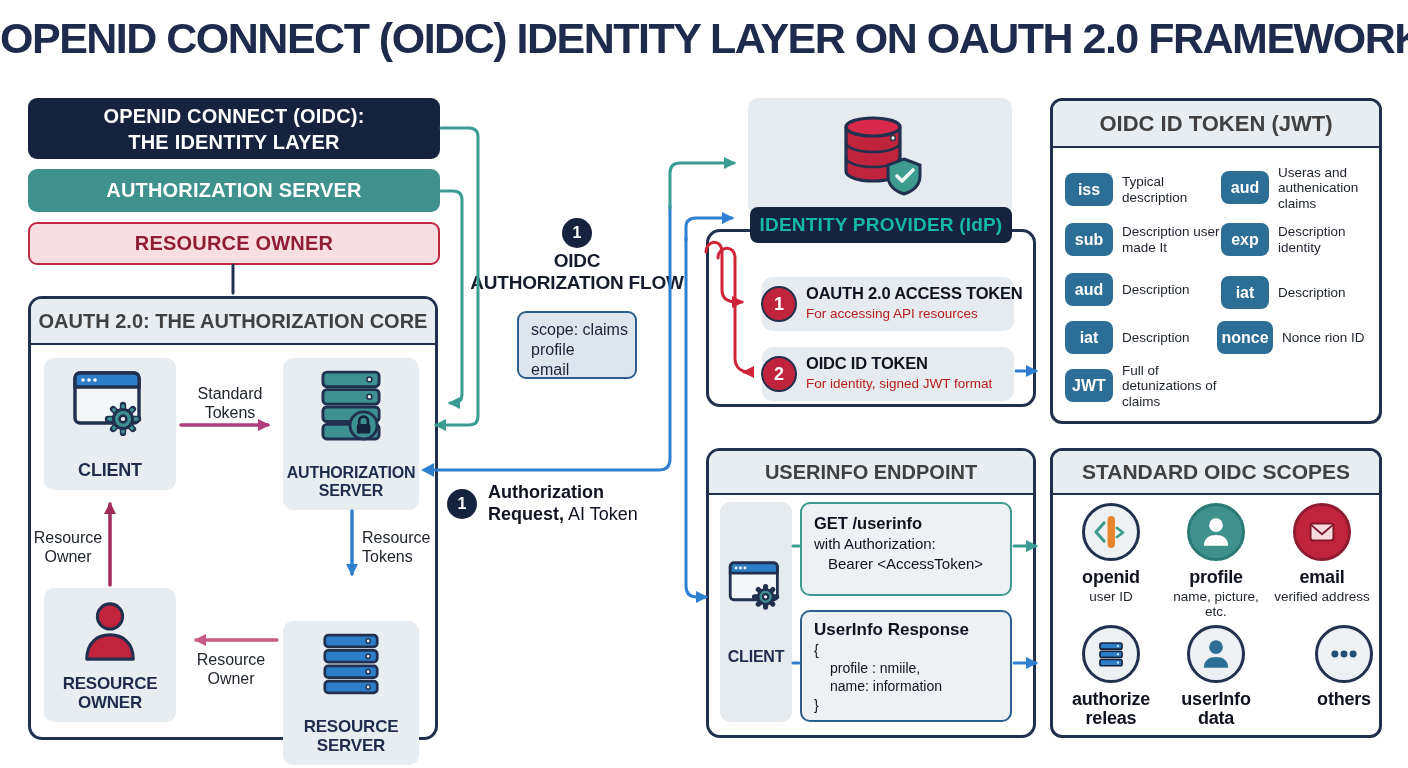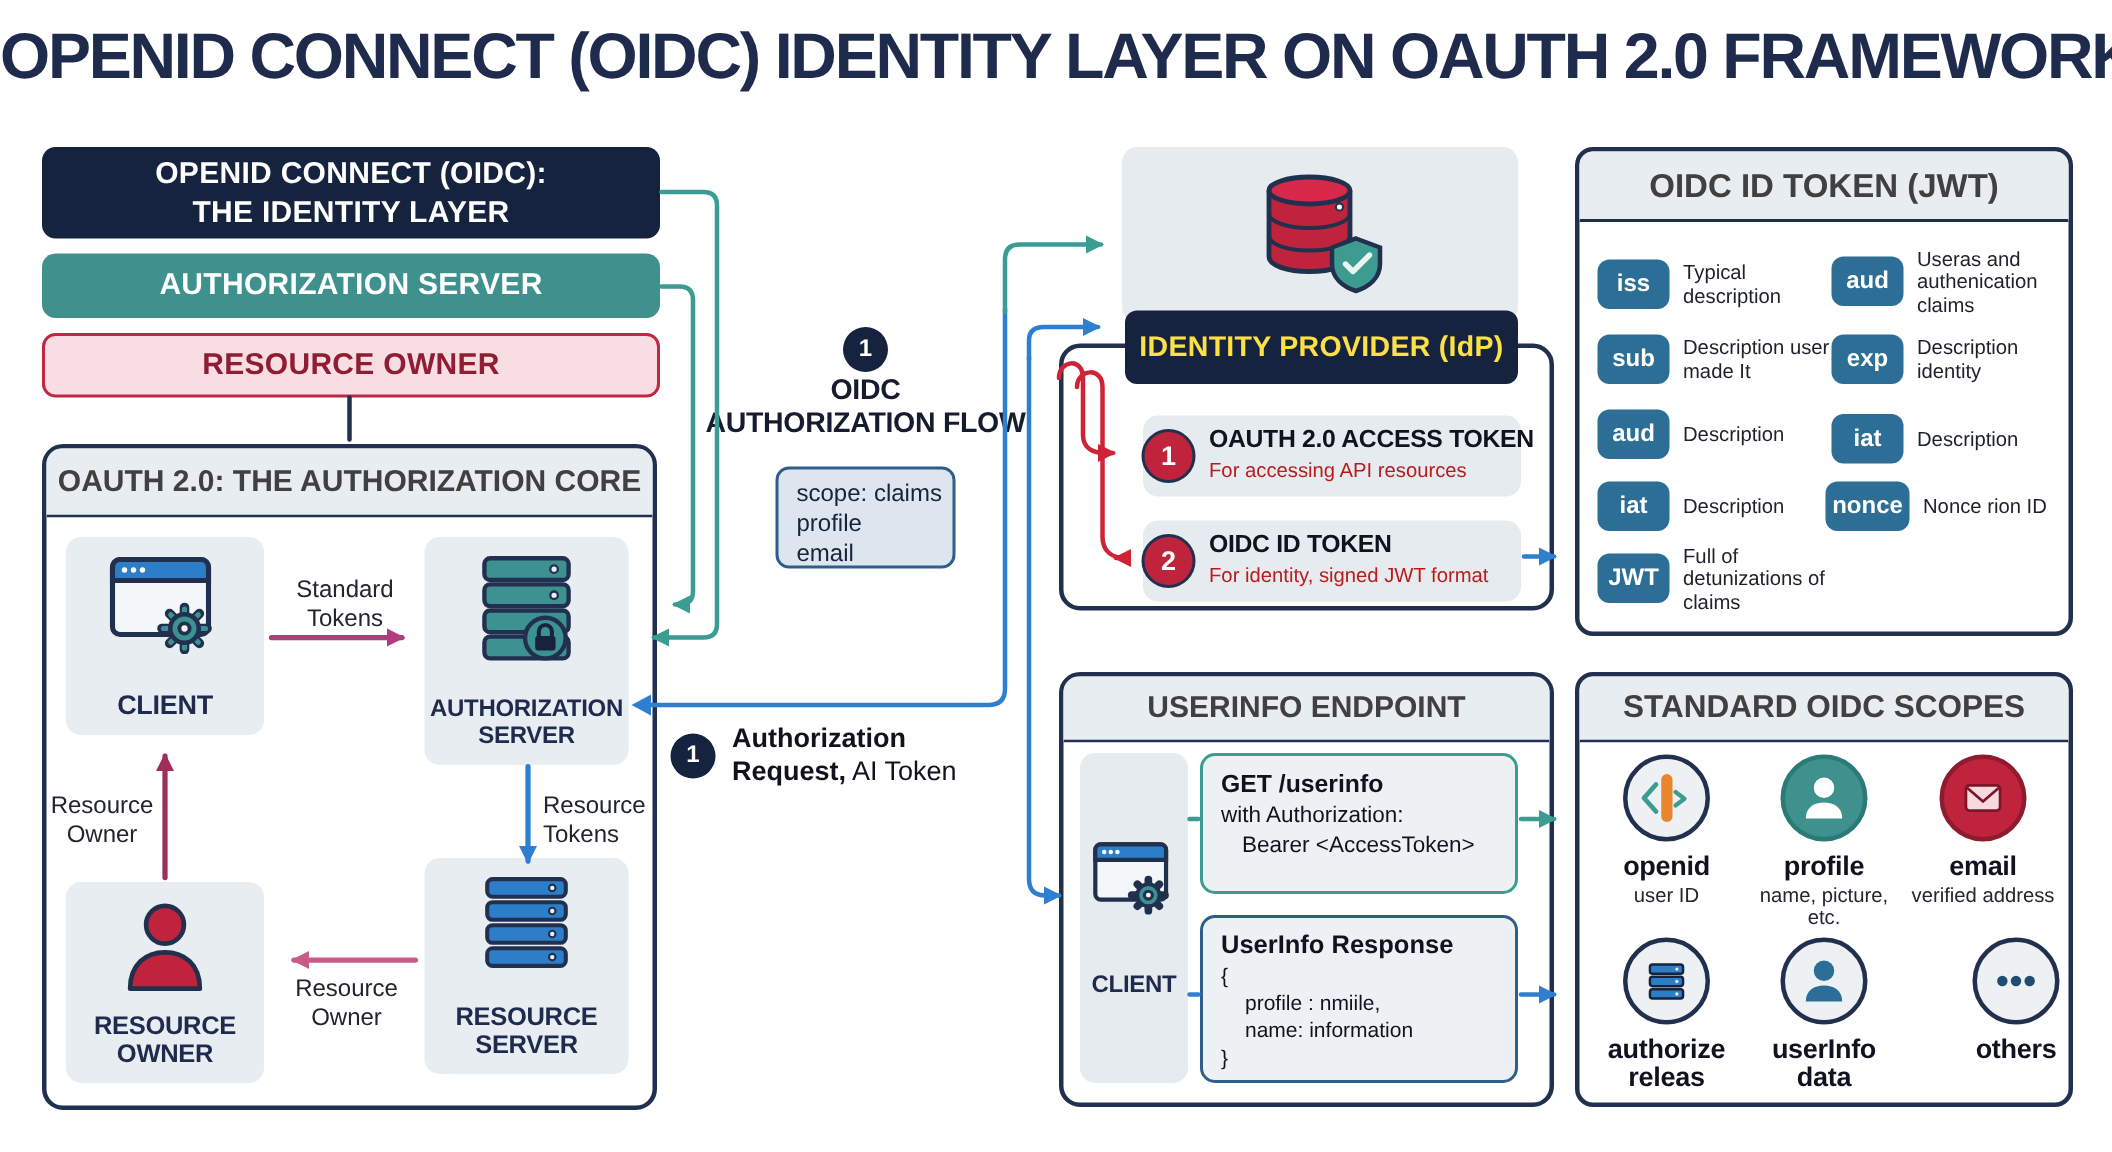--- a/index.html
+++ b/index.html
@@ -29,21 +29,21 @@
   .numcircle{position:absolute;width:30px;height:30px;border-radius:50%;background:#16233f;color:#fff;
              font-weight:700;font-size:16px;display:flex;align-items:center;justify-content:center;}
   #flow-title{left:457px;top:250px;width:240px;text-align:center;font-weight:700;font-size:19px;
               color:#141c2e;line-height:1.15;letter-spacing:-.2px;}
   #scope-box{left:517px;top:311px;width:120px;height:68px;background:#dde6ee;border:2px solid #2e5f8c;
              border-radius:9px;box-sizing:border-box;padding:7px 0 0 12px;font-size:16px;color:#18233a;line-height:1.25;}
   #request-label{left:488px;top:482px;width:210px;font-size:18px;color:#10131f;line-height:1.22;}
   
   #idp-graybox{left:748px;top:98px;width:264px;height:117px;background:#e6ebef;border-radius:10px;
                display:flex;align-items:center;justify-content:center;}
-  #idp-banner{left:750px;top:207px;width:262px;height:49px;background:#16233f;color:#fde047;border-radius:8px;
+  #idp-banner{left:750px;top:207px;width:262px;height:36px;background:#16233f;color:#14b8a6;border-radius:8px;
               font-size:19px;font-weight:700;display:flex;align-items:center;justify-content:center;letter-spacing:.2px;}
   .token-box{position:absolute;width:252px;height:54px;background:#e6ebef;border-radius:10px;}
   .token-circle{position:absolute;left:-1px;top:9px;width:36px;height:36px;border-radius:50%;background:#c0243c;
                 border:2.5px solid #22304f;color:#fff;font-weight:700;font-size:18px;display:flex;
                 align-items:center;justify-content:center;box-sizing:border-box;}
   .token-title{position:absolute;left:44px;top:7px;font-weight:700;font-size:16.5px;color:#10131f;letter-spacing:-.2px;white-space:nowrap;}
   .token-desc{position:absolute;left:44px;top:29px;font-size:13.5px;color:#b91c1c;white-space:nowrap;}
   
   .claim{position:absolute;display:flex;align-items:center;gap:9px;}
   .pill{min-width:48px;height:33px;border-radius:8px;background:#2c6e96;color:#fff;font-weight:700;font-size:16px;
@@ -142,21 +142,21 @@
   <div class="node" style="left:44px;top:588px;width:132px;height:134px;">
     <span>
       <svg width="64" height="62" viewBox="0 0 66 64">
         <circle cx="33" cy="17" r="13" fill="#c0243c" stroke="#22304f" stroke-width="3.2"></circle>
         <path d="M9 61 c0-17 11-25 24-25 s24 8 24 25 z" fill="#c0243c" stroke="#22304f" stroke-width="3.2" stroke-linejoin="round"></path>
       </svg>
     </span>
     <div class="nlabel">RESOURCE OWNER</div>
   </div>
 
-  <div class="node" style="left:283px;top:572px;width:136px;height:144px;">
+  <div class="node" style="left:283px;top:621px;width:136px;height:144px;">
     <span>
       <svg width="56" height="62" viewBox="0 0 62 68">
         <rect x="2" y="2" width="58" height="13" rx="4" fill="#2d7ec9" stroke="#22304f" stroke-width="3"></rect>
         <rect x="2" y="19" width="58" height="13" rx="4" fill="#2d7ec9" stroke="#22304f" stroke-width="3"></rect>
         <rect x="2" y="36" width="58" height="13" rx="4" fill="#2d7ec9" stroke="#22304f" stroke-width="3"></rect>
         <rect x="2" y="53" width="58" height="13" rx="4" fill="#2d7ec9" stroke="#22304f" stroke-width="3"></rect>
         <circle cx="50" cy="8.5" r="2.4" fill="#eaf1f7" stroke="#22304f" stroke-width="1.6"></circle>
         <circle cx="50" cy="25.5" r="2.4" fill="#eaf1f7" stroke="#22304f" stroke-width="1.6"></circle>
         <circle cx="50" cy="42.5" r="2.4" fill="#eaf1f7" stroke="#22304f" stroke-width="1.6"></circle>
         <circle cx="50" cy="59.5" r="2.4" fill="#eaf1f7" stroke="#22304f" stroke-width="1.6"></circle>

